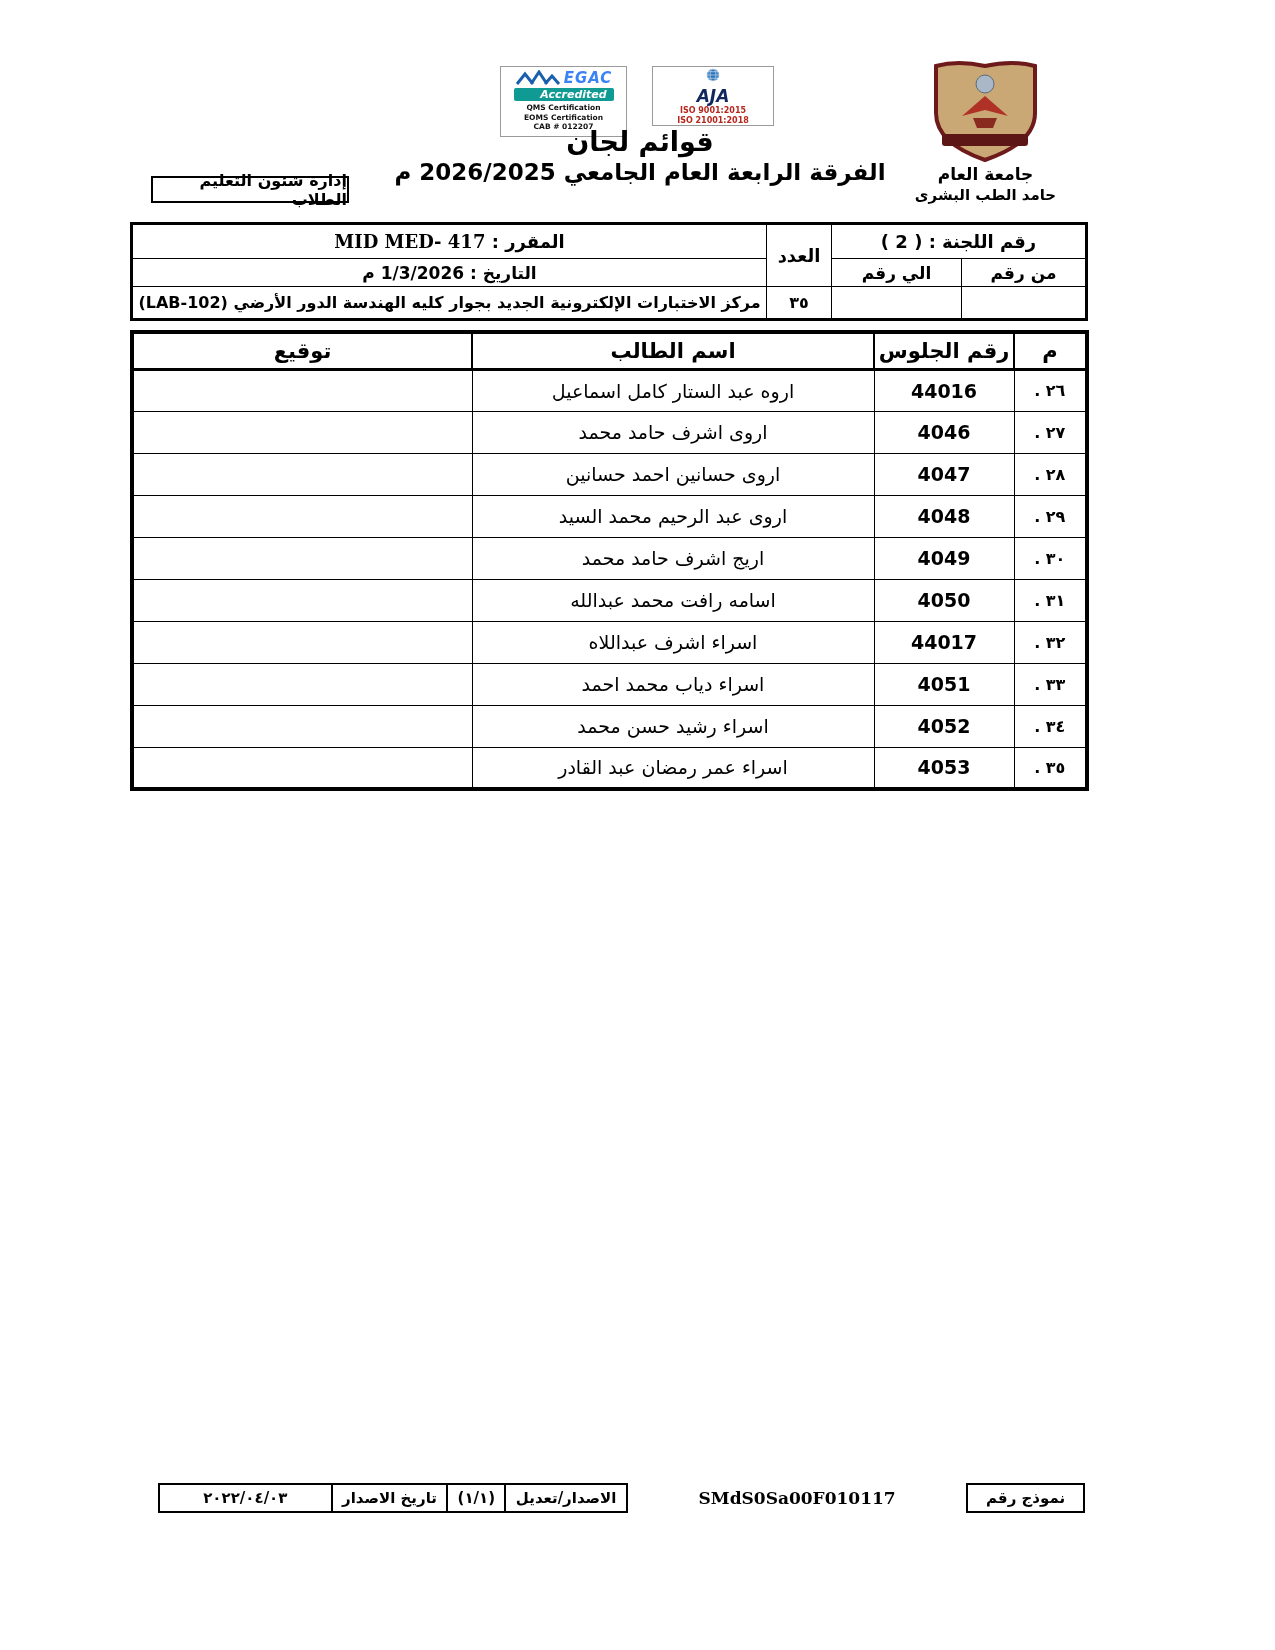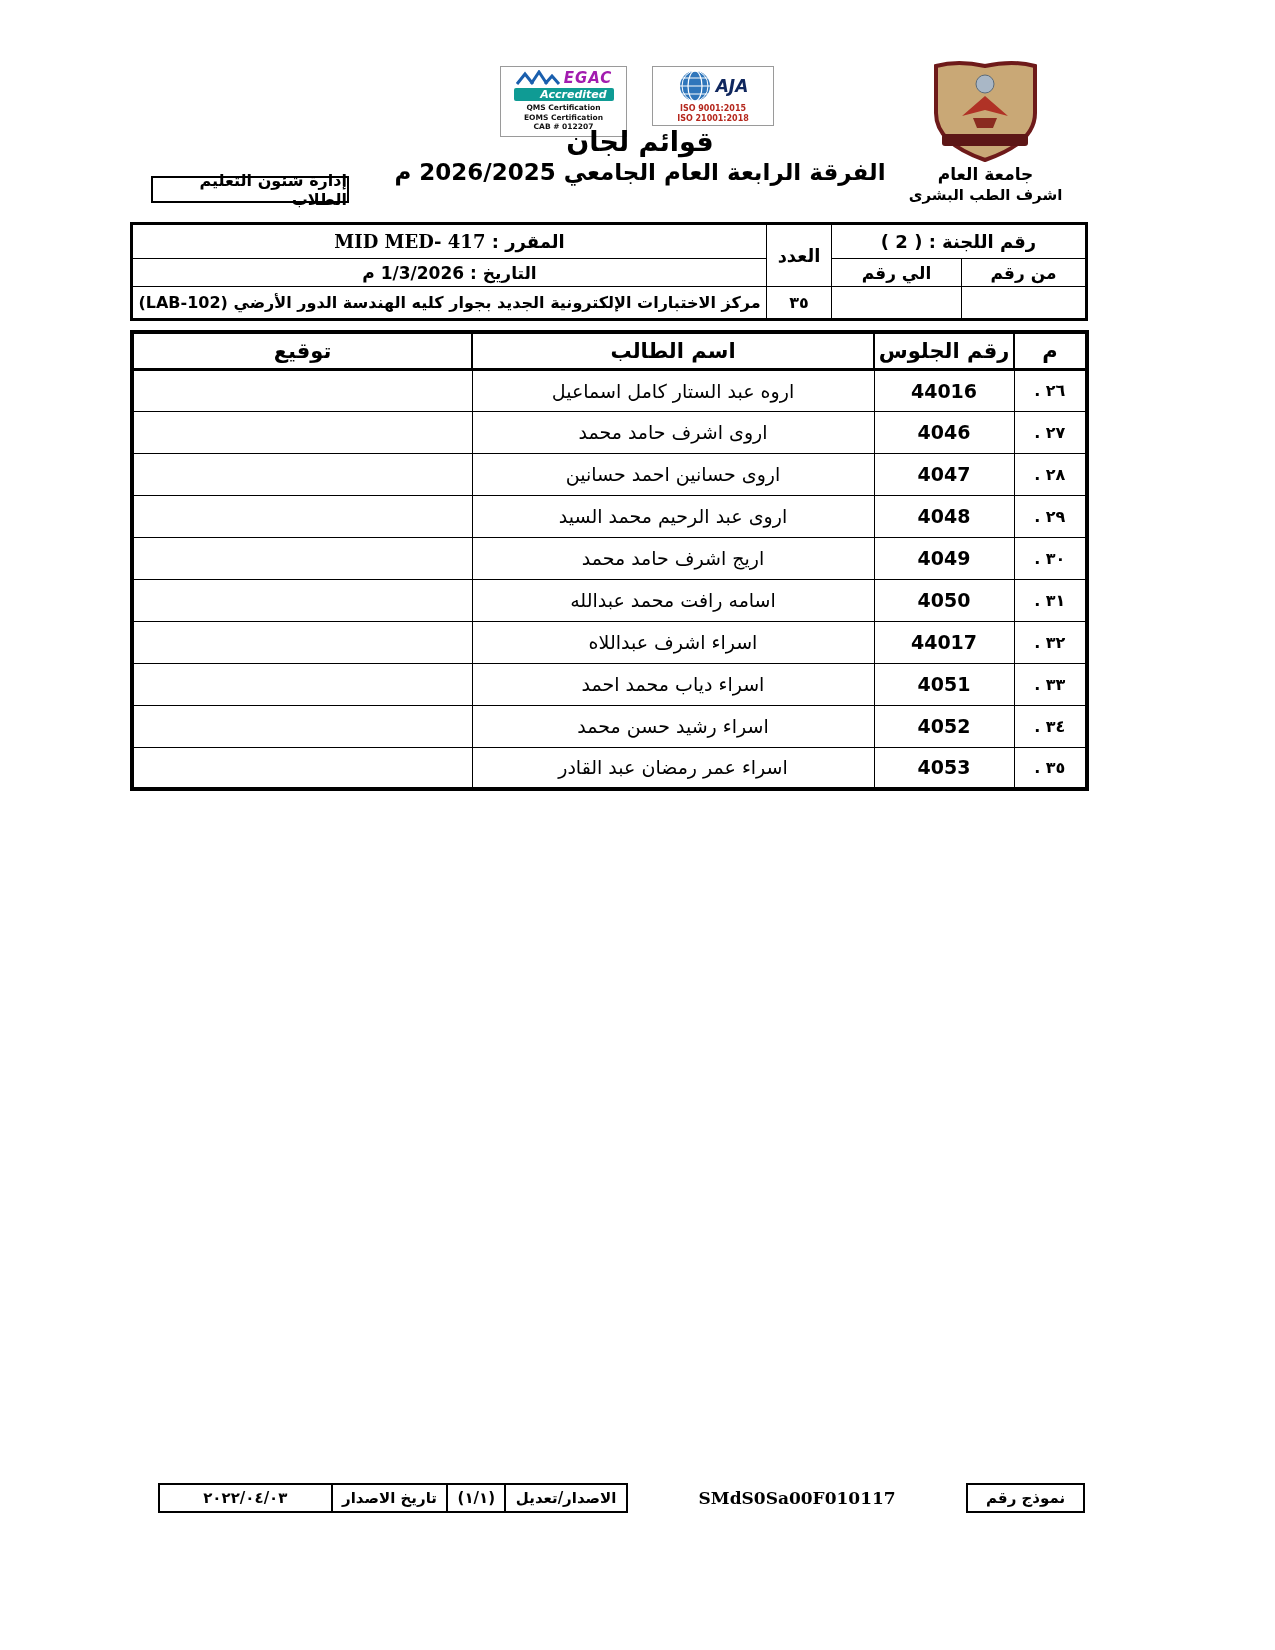--- a/index.html
+++ b/index.html
@@ -17,34 +17,34 @@
     position: absolute; left: 151px; top: 176px; width: 198px; height: 27px;
     border: 2px solid #000; display: flex; align-items: center; justify-content: center;
     font-weight: bold; font-size: 16px; direction: rtl; padding-left: 28px;
   }
   .egac {
     position: absolute; left: 500px; top: 66px; width: 127px; height: 71px;
     border: 1px solid #9a9a9a; background: #fff;
     display: flex; flex-direction: column; align-items: center; padding: 2px 2px 1px;
   }
   .egac-top { display: flex; align-items: center; gap: 3px; height: 18px; }
-  .egac-name { color: #a21caf; font-weight: bold; font-style: italic; font-size: 15px; letter-spacing: 1px; }
+  .egac-name { color: #3b82f6; font-weight: bold; font-style: italic; font-size: 15px; letter-spacing: 1px; }
   .egac-band {
     background: #0f9b94; color: #fff; font-weight: bold; font-style: italic;
     font-size: 11px; width: 100px; text-align: center; line-height: 13px;
     border-radius: 2px; margin: 1px 0 2px; padding-left: 20px;
   }
   .egac-line { font-size: 7.5px; line-height: 9.5px; color: #111; font-weight: bold; text-align: center; }
 
   .aja {
     position: absolute; left: 652px; top: 66px; width: 122px; height: 60px;
     border: 1px solid #9a9a9a; background: #fff;
     display: flex; flex-direction: column; align-items: center; padding: 1px;
   }
-  .aja-top { display: flex; align-items: center; gap: 4px; height: 38px; }
+  .aja-top { display: flex; align-items: center; gap: 4px; height: 38px; flex-direction: column; }
   .aja-name { color: #10275e; font-weight: bold; font-style: italic; font-size: 17px; }
   .aja-line { color: #b5271d; font-weight: bold; font-size: 8px; line-height: 10px; }
 
   .doc-title1 {
     position: absolute; left: 400px; top: 126px; width: 480px; text-align: center;
     font-size: 27px; font-weight: bold; direction: rtl;
   }
   .doc-title2 {
     position: absolute; left: 360px; top: 159px; width: 560px; text-align: center;
     font-size: 23px; font-weight: bold; direction: rtl;
@@ -148,21 +148,21 @@
   <div class="uni-shield">
     <svg width="115" height="106" viewBox="0 0 115 106">
       <path d="M8,8 Q30,2 57,8 Q85,2 107,8 L107,55 Q107,85 57,102 Q8,85 8,55 Z" fill="#c9a876" stroke="#6e1a1a" stroke-width="4"></path>
       <circle cx="57" cy="26" r="9" fill="#a9b7c6" stroke="#5b6b7a"></circle>
       <path d="M57,38 L80,58 L57,52 L34,58 Z" fill="#b03226"></path>
       <path d="M45,60 h24 l-4,10 h-16 Z" fill="#8a2b20"></path>
       <rect x="14" y="76" width="86" height="12" rx="3" fill="#5d1616"></rect>
     </svg>
   </div>
   <div class="uni-name">جامعة العام</div>
-  <div class="fac-name2">اشرف الطب البشرى</div>
+  <div class="fac-name2">حامد الطب البشرى</div>
 
   <table class="info-table" dir="rtl">
     <colgroup>
       <col style="width:125px">
         <col style="width:130px">
         <col style="width:65px">
         <col style="width:635px">
     </colgroup>
     <tbody>
         <tr class="r1">

